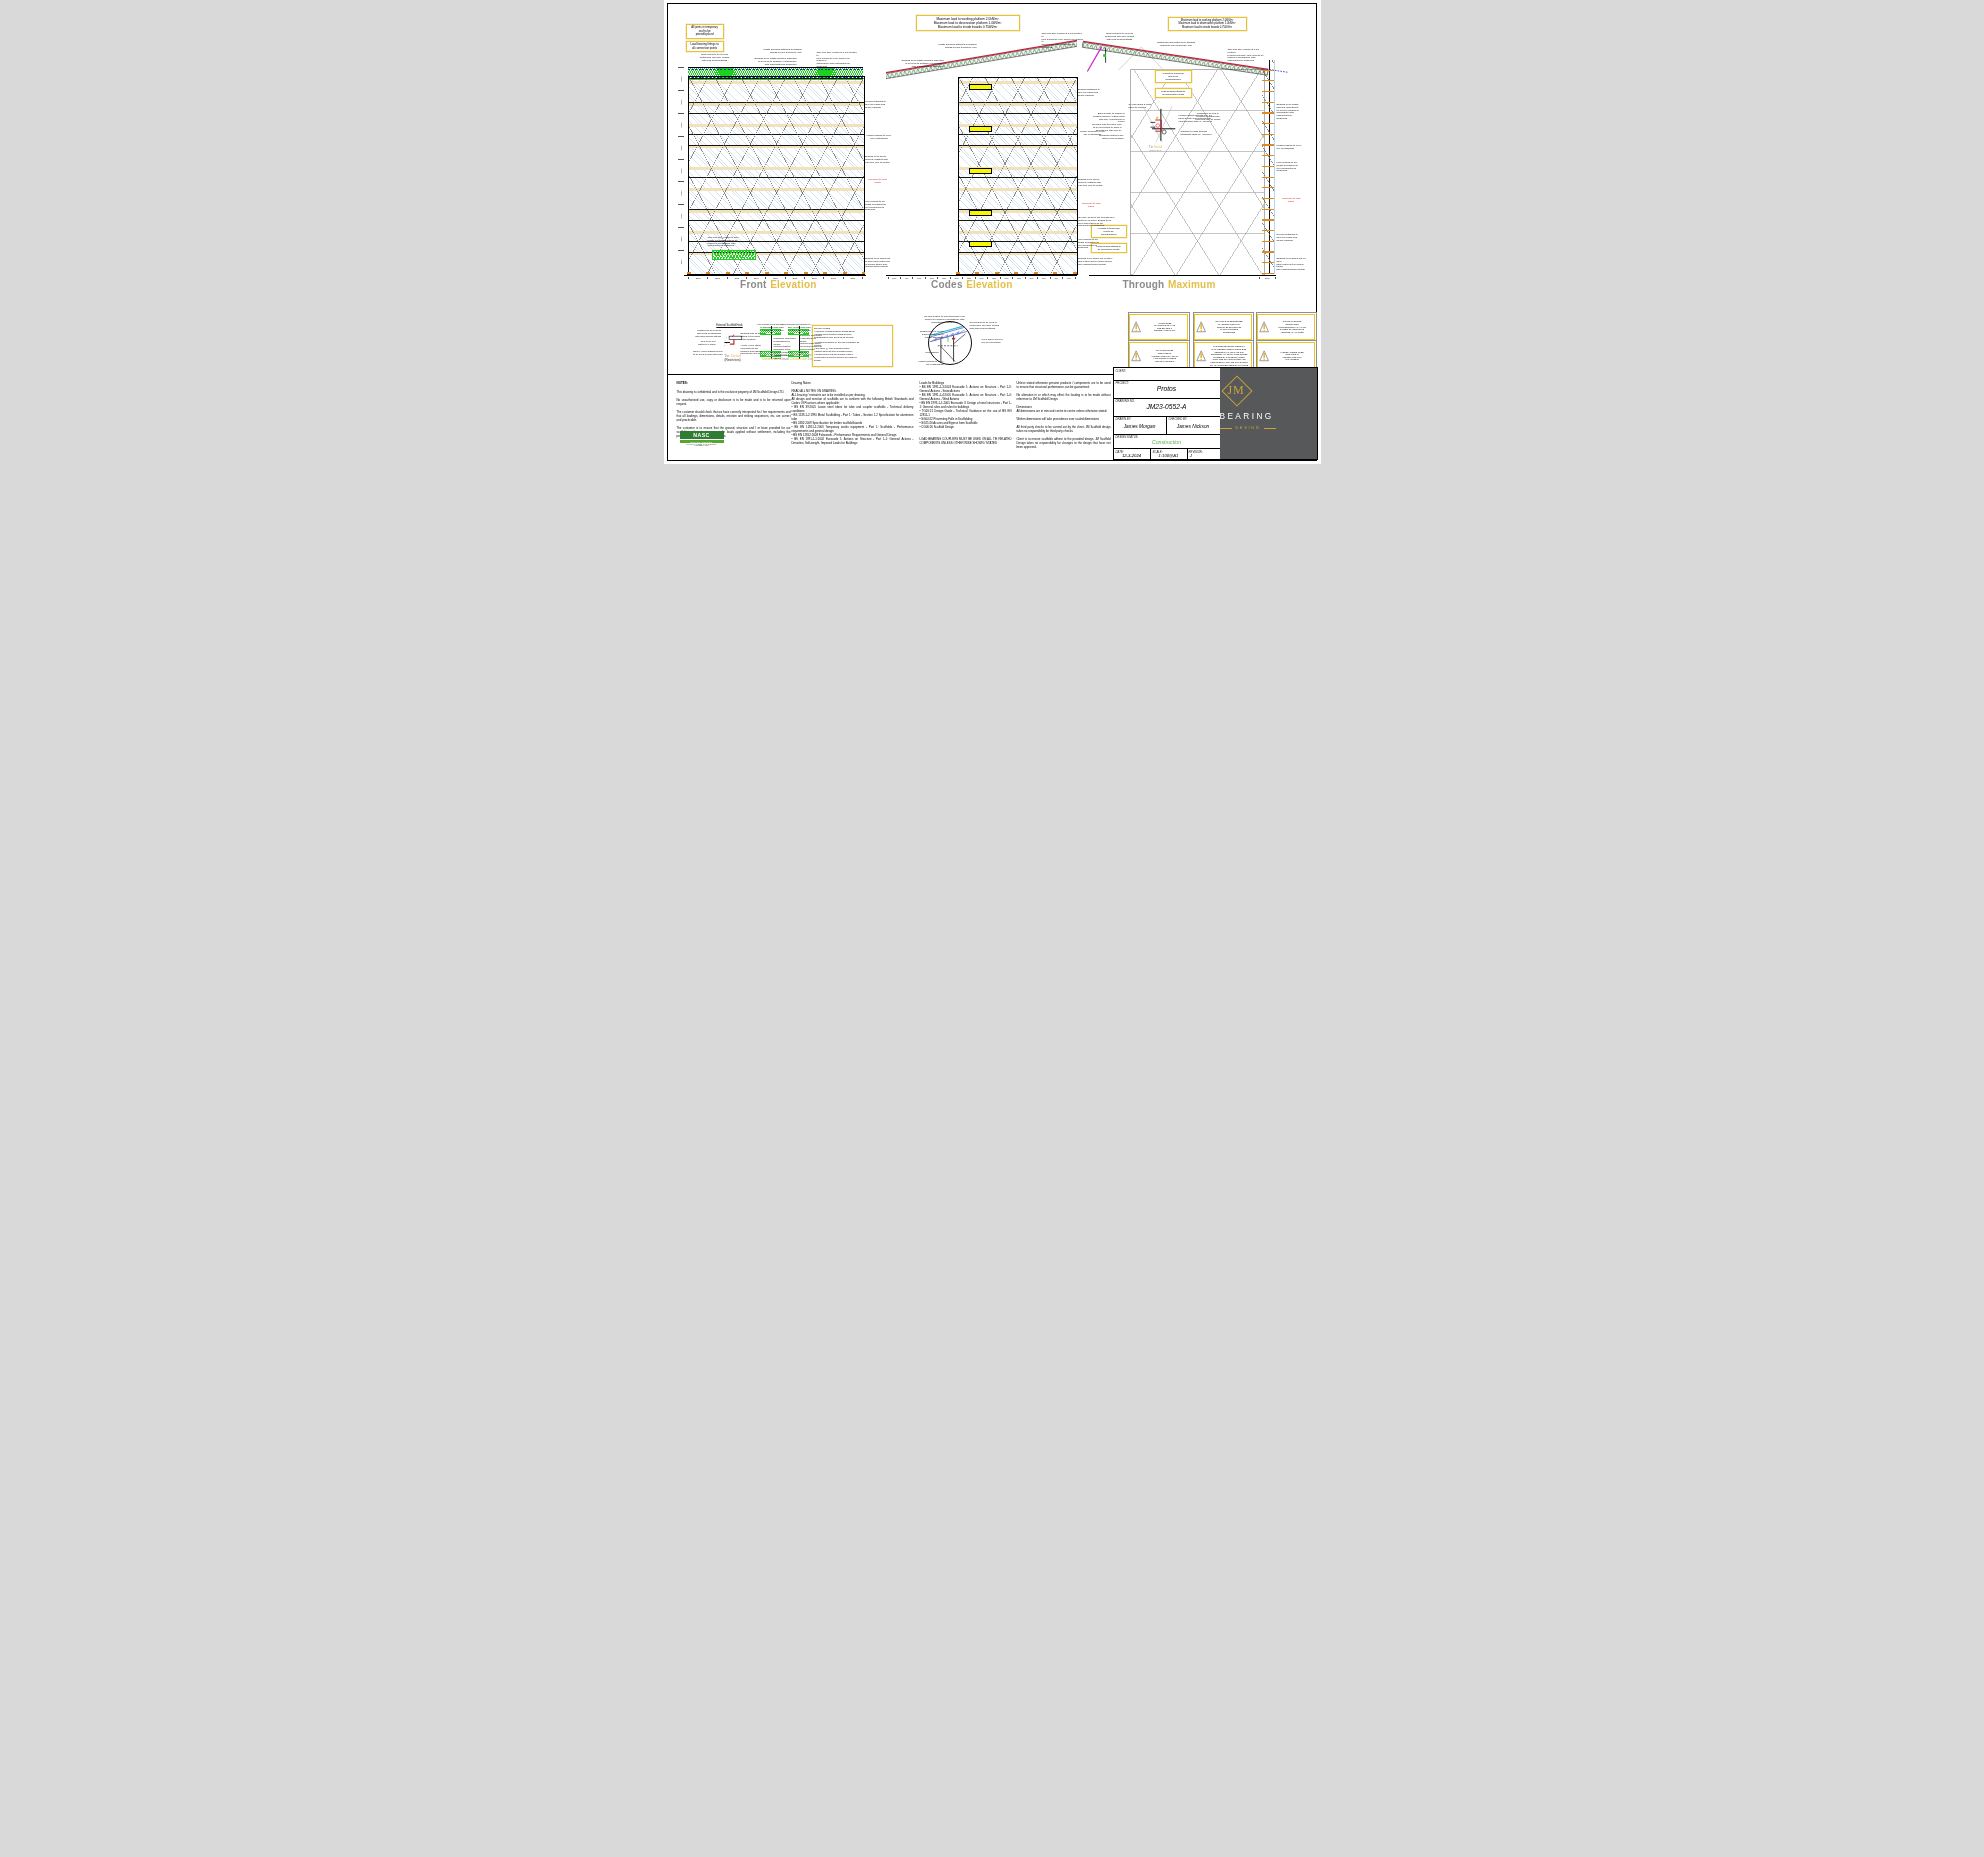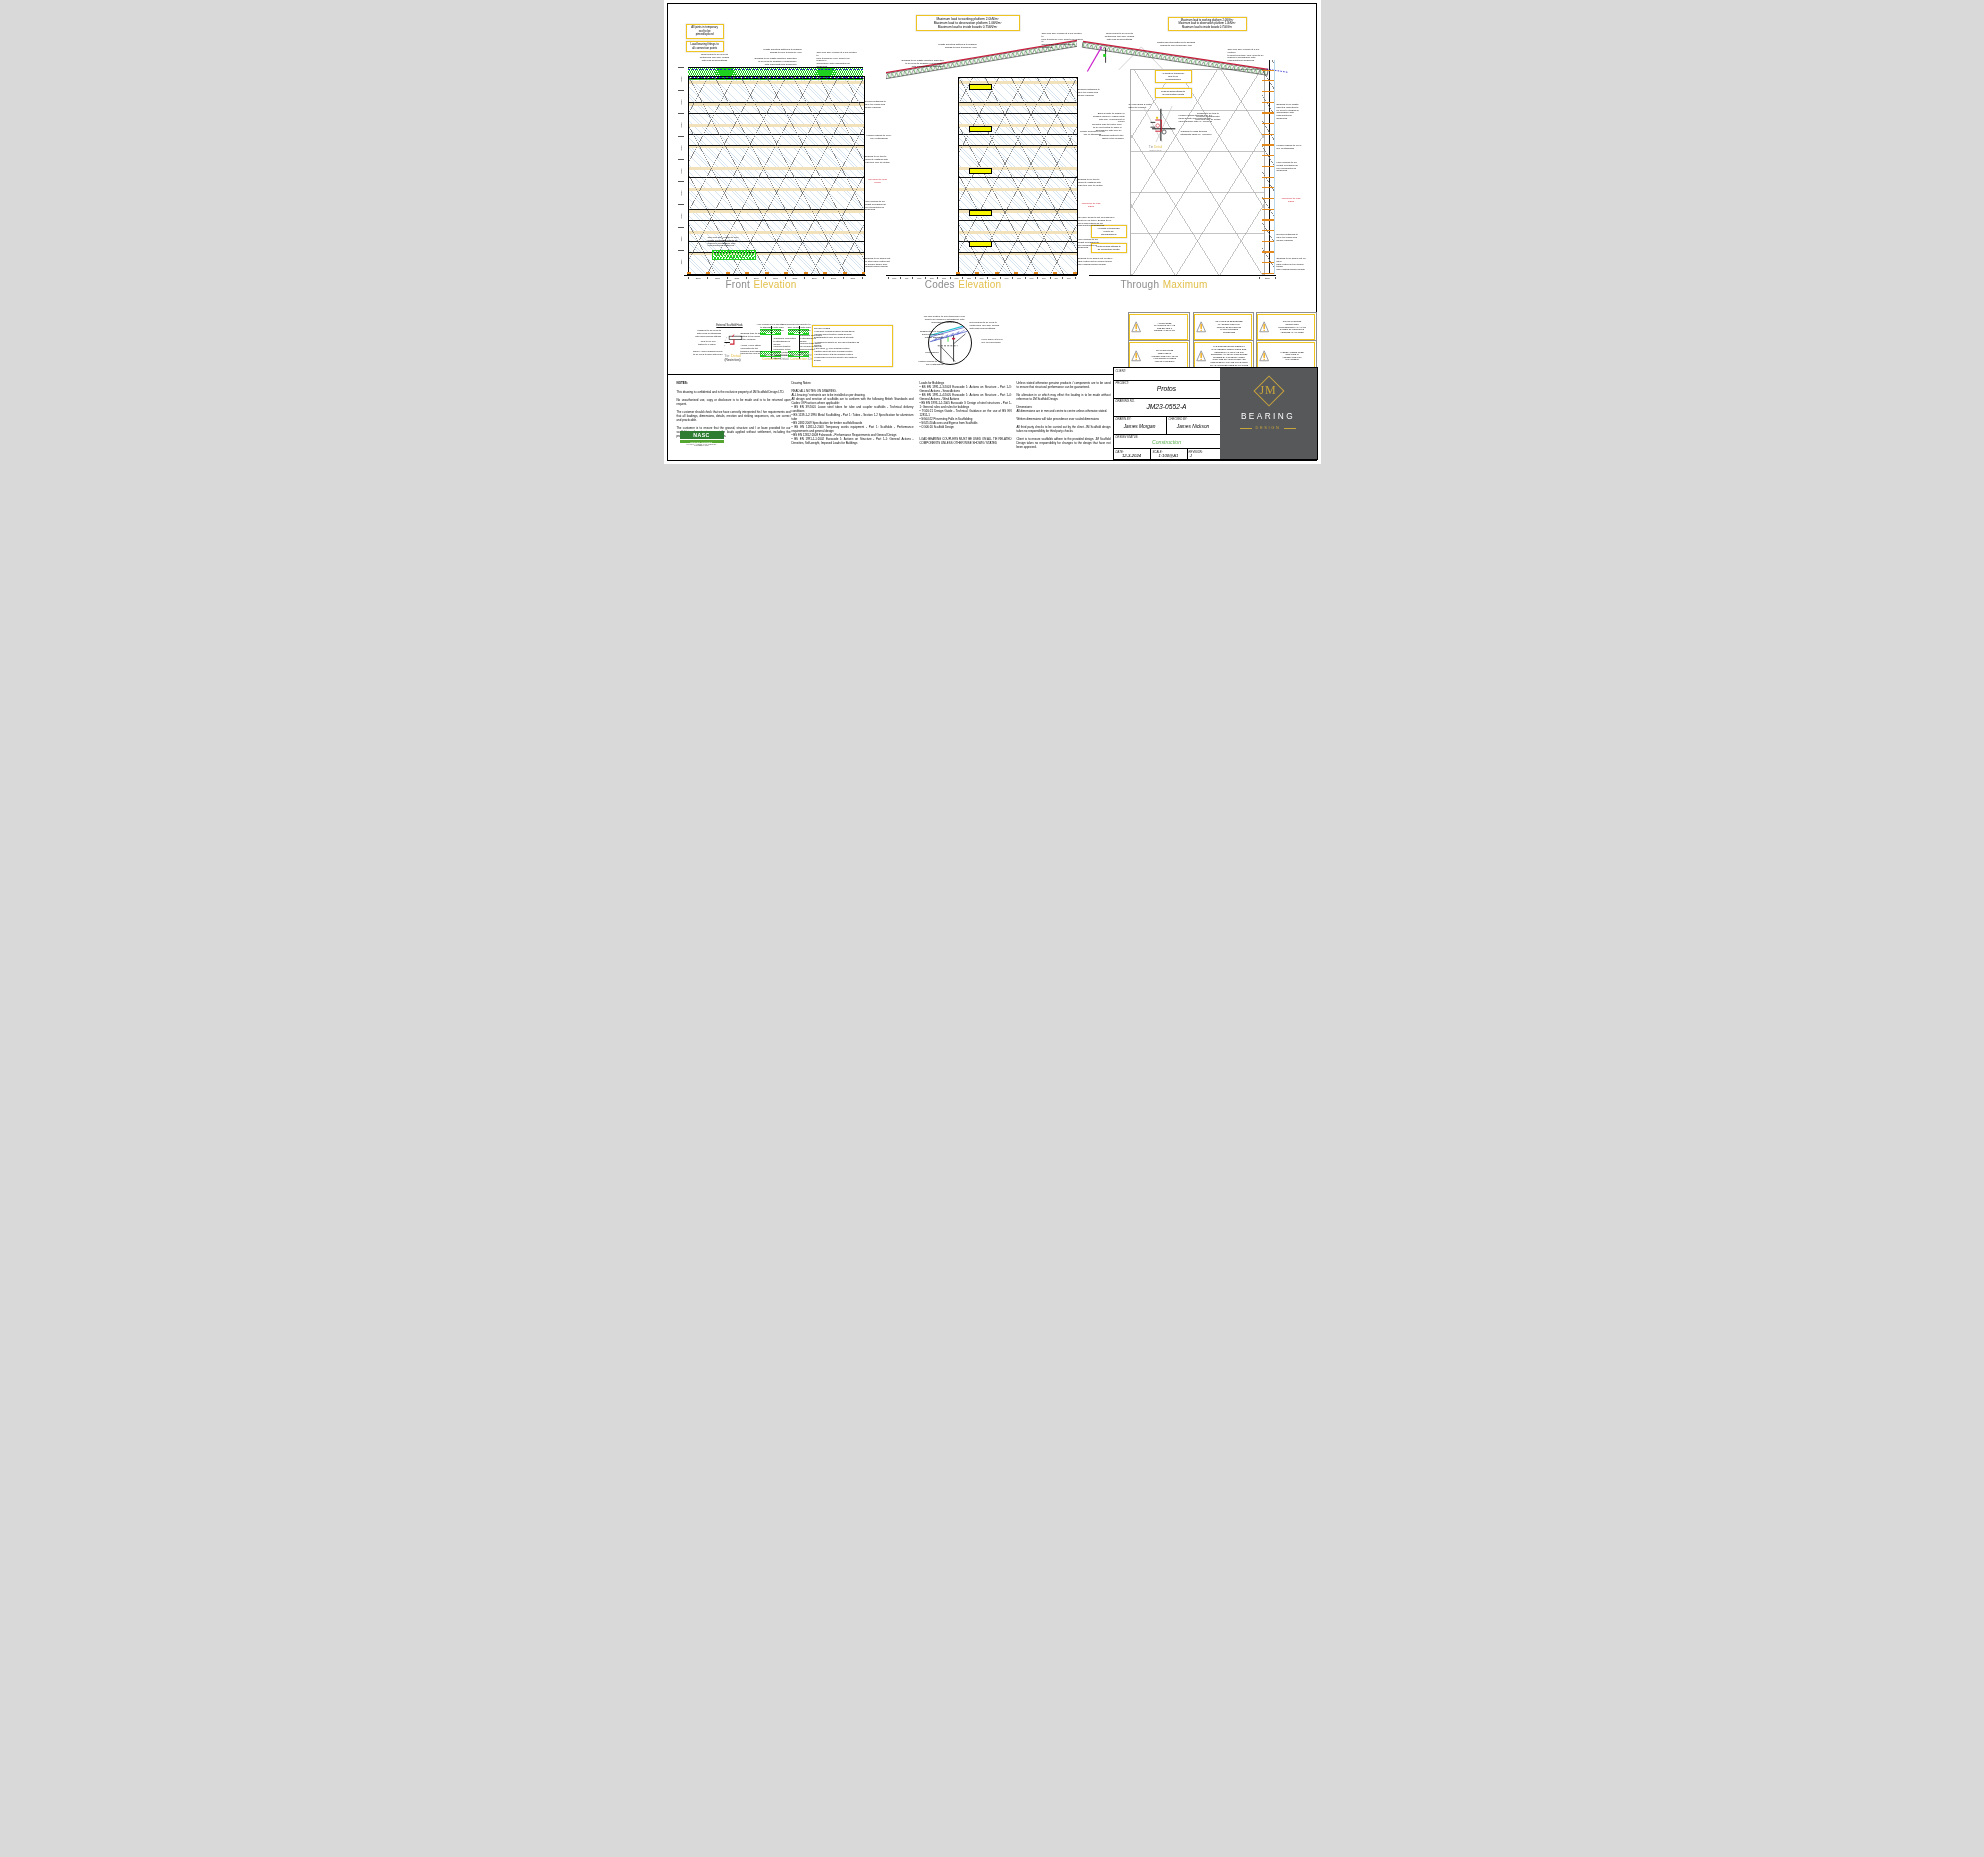--- a/index.html
+++ b/index.html
@@ -42,21 +42,21 @@
       repeating-linear-gradient(58deg, rgba(100,100,100,.8) 0 0.6px, transparent 0.6px 13.5px),
       repeating-linear-gradient(0deg, #151515 0 0.5px, transparent 0.5px 10.7px),
       repeating-linear-gradient(90deg, #151515 0 0.5px, transparent 0.5px 3.6px);
     background-size:1.6px auto,auto,auto,auto;}
   .hoist-cell{position:absolute;background:#f7f700;border:0.4px solid #000;}
   .groundline{position:absolute;height:1px;background:#000;}
   
   .callout{position:absolute;font-size:2.4px;line-height:1.18;color:#111;white-space:pre-line;}
   .ybox{position:absolute;background:#fff;border:1px solid #efc320;box-shadow:0 0 0 0.4px #d8d8d8;
     font-size:2.4px;line-height:1.25;text-align:center;padding:1.2px 1.6px;white-space:pre-line;color:#000;}
-  .elev-title{position:absolute;font-size:10px;letter-spacing:0.2px;text-align:center;white-space:nowrap;}
+  .elev-title{position:absolute;font-size:10px;letter-spacing:0.2px;text-align:right;white-space:nowrap;font-weight:bold;}
   .elev-title .t1{color:#8c8c8c;margin-right:3.6px;}
   .elev-title .t2{color:#e3c04c;}
   .det-title{position:absolute;text-align:center;line-height:1.25;}
   .det-title .g{color:#8c8c8c;}
   .det-title .y{color:#e3c04c;}
   .det-title .k{color:#222;}
   .dimrow{position:absolute;display:flex;font-size:2.2px;color:#111;}
   .dimrow>div{flex:1;text-align:center;border-left:0.4px solid #555;}
   .dimrow>div:last-child{border-right:0.4px solid #555;}
   .dimcol{position:absolute;display:flex;flex-direction:column;font-size:2.2px;color:#111;}
@@ -69,21 +69,21 @@
   
   .notecol{position:absolute;font-size:2.9px;line-height:1.38;color:#000;white-space:pre-line;text-align:justify;}
   .notecol h4{margin:0 0 0.8px 0;font-size:3px;}
   
   .tblock{position:absolute;left:449px;top:367px;width:205px;height:93px;border:0.8px solid #000;background:#fff;box-sizing:border-box;}
   .tfields{position:absolute;left:0;top:0;width:106px;height:100%;}
   .trow{border-bottom:0.8px solid #000;position:relative;box-sizing:border-box;}
   .tlabel{position:absolute;left:2px;top:0.8px;font-size:2.8px;font-style:italic;color:#222;}
   .tvalue{position:absolute;left:0;right:0;top:4.8px;text-align:center;font-style:italic;color:#000;}
   .tcell{position:absolute;top:0;bottom:0;box-sizing:border-box;}
-  .jm-panel{position:absolute;left:106px;top:0;right:0;bottom:0;background:#57585a;display:flex;flex-direction:column;align-items:center;}
+  .jm-panel{position:absolute;left:106px;top:0;right:0;bottom:0;background:#57585a;display:flex;flex-direction:column;}
   .jm-mark{position:relative;width:33px;height:33px;margin-top:5.6px;}
   .jm-diamond{position:absolute;left:6.7px;top:6.7px;width:20px;height:20px;border:0.8px solid #c9a43b;transform:rotate(45deg);}
   .jm-initials{position:absolute;inset:0;display:flex;align-items:center;justify-content:center;
     font-family:"Liberation Serif",serif;font-size:12px;color:#c9a43b;letter-spacing:0.8px;}
   .jm-scaffold{color:#fff;font-size:8.3px;letter-spacing:2.4px;margin-top:4.8px;}
   .jm-design{display:flex;align-items:center;gap:3.2px;color:#c9a43b;font-size:4px;letter-spacing:1.6px;margin-top:4px;}
   .jm-design .bar{width:12.7px;height:0.6px;background:#c9a43b;}
   
   .nasc{position:absolute;left:16px;top:431px;width:44px;text-align:center;}
   .nasc-top{background:#2e7d32;color:#fff;font-weight:bold;font-size:5.2px;padding:1.2px 0;letter-spacing:0.4px;}

